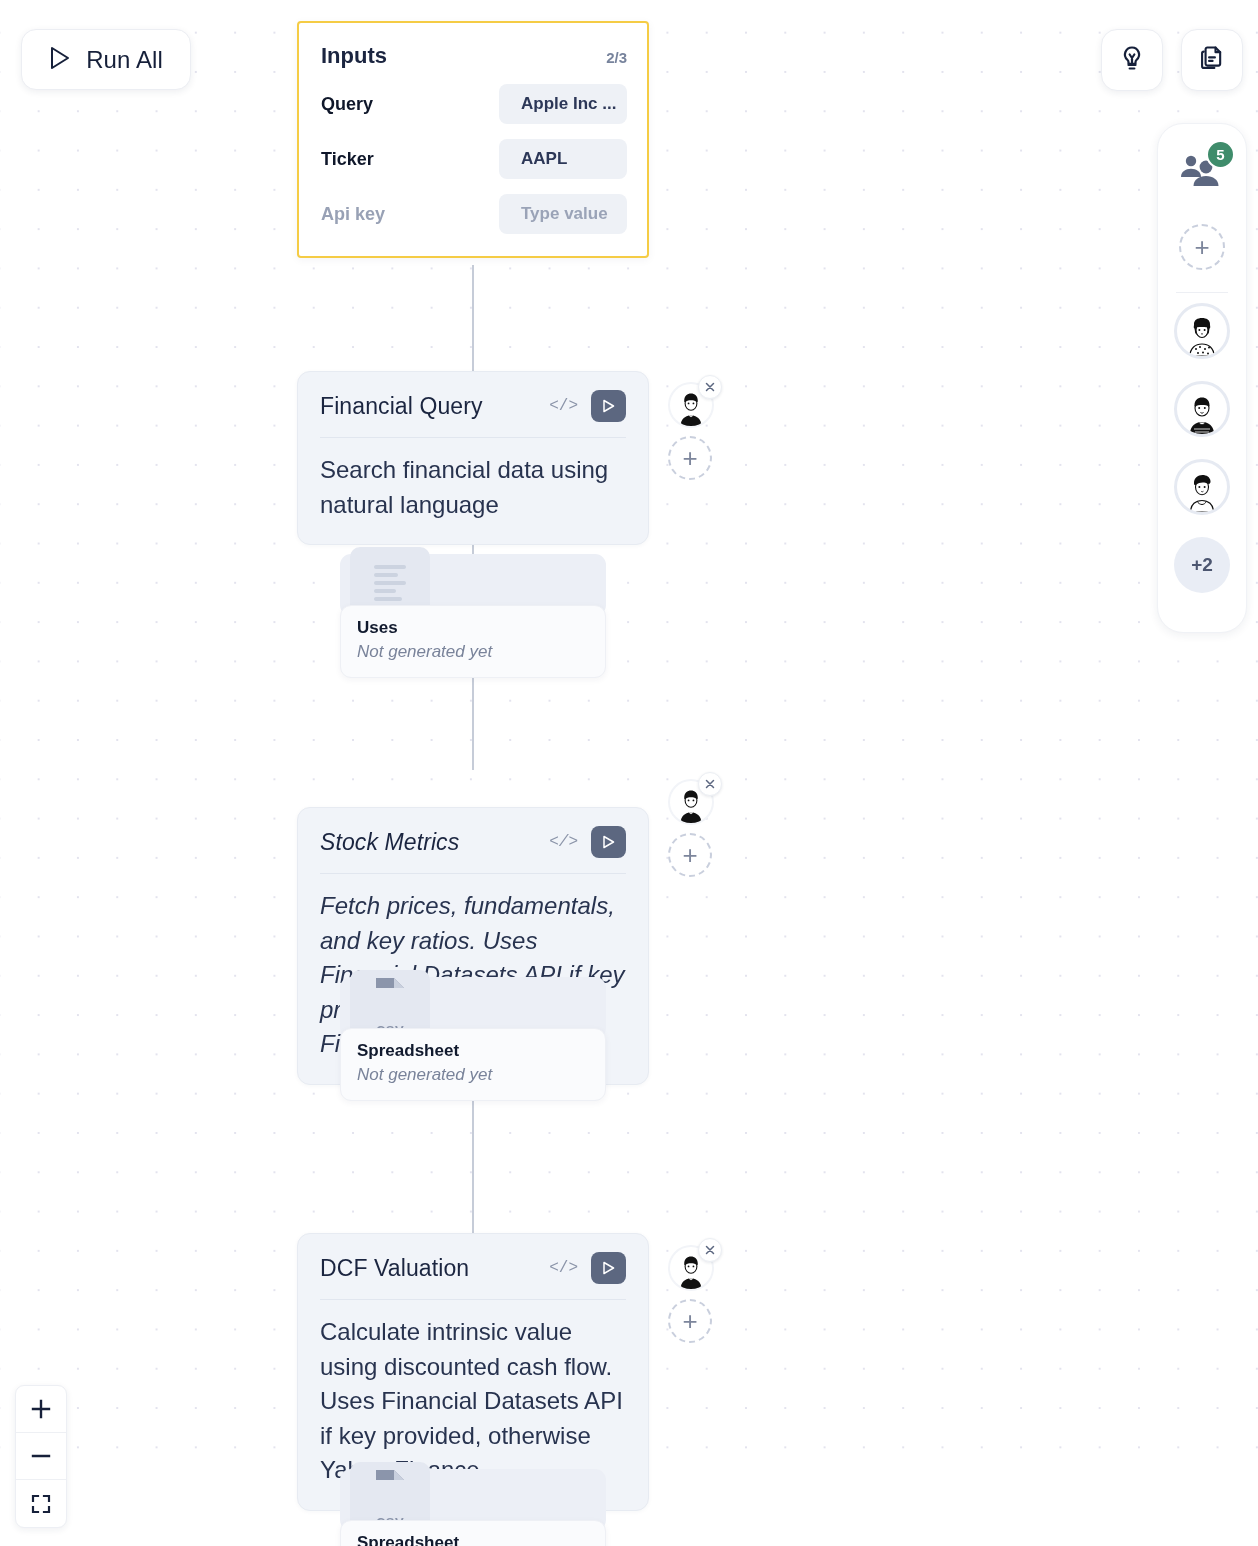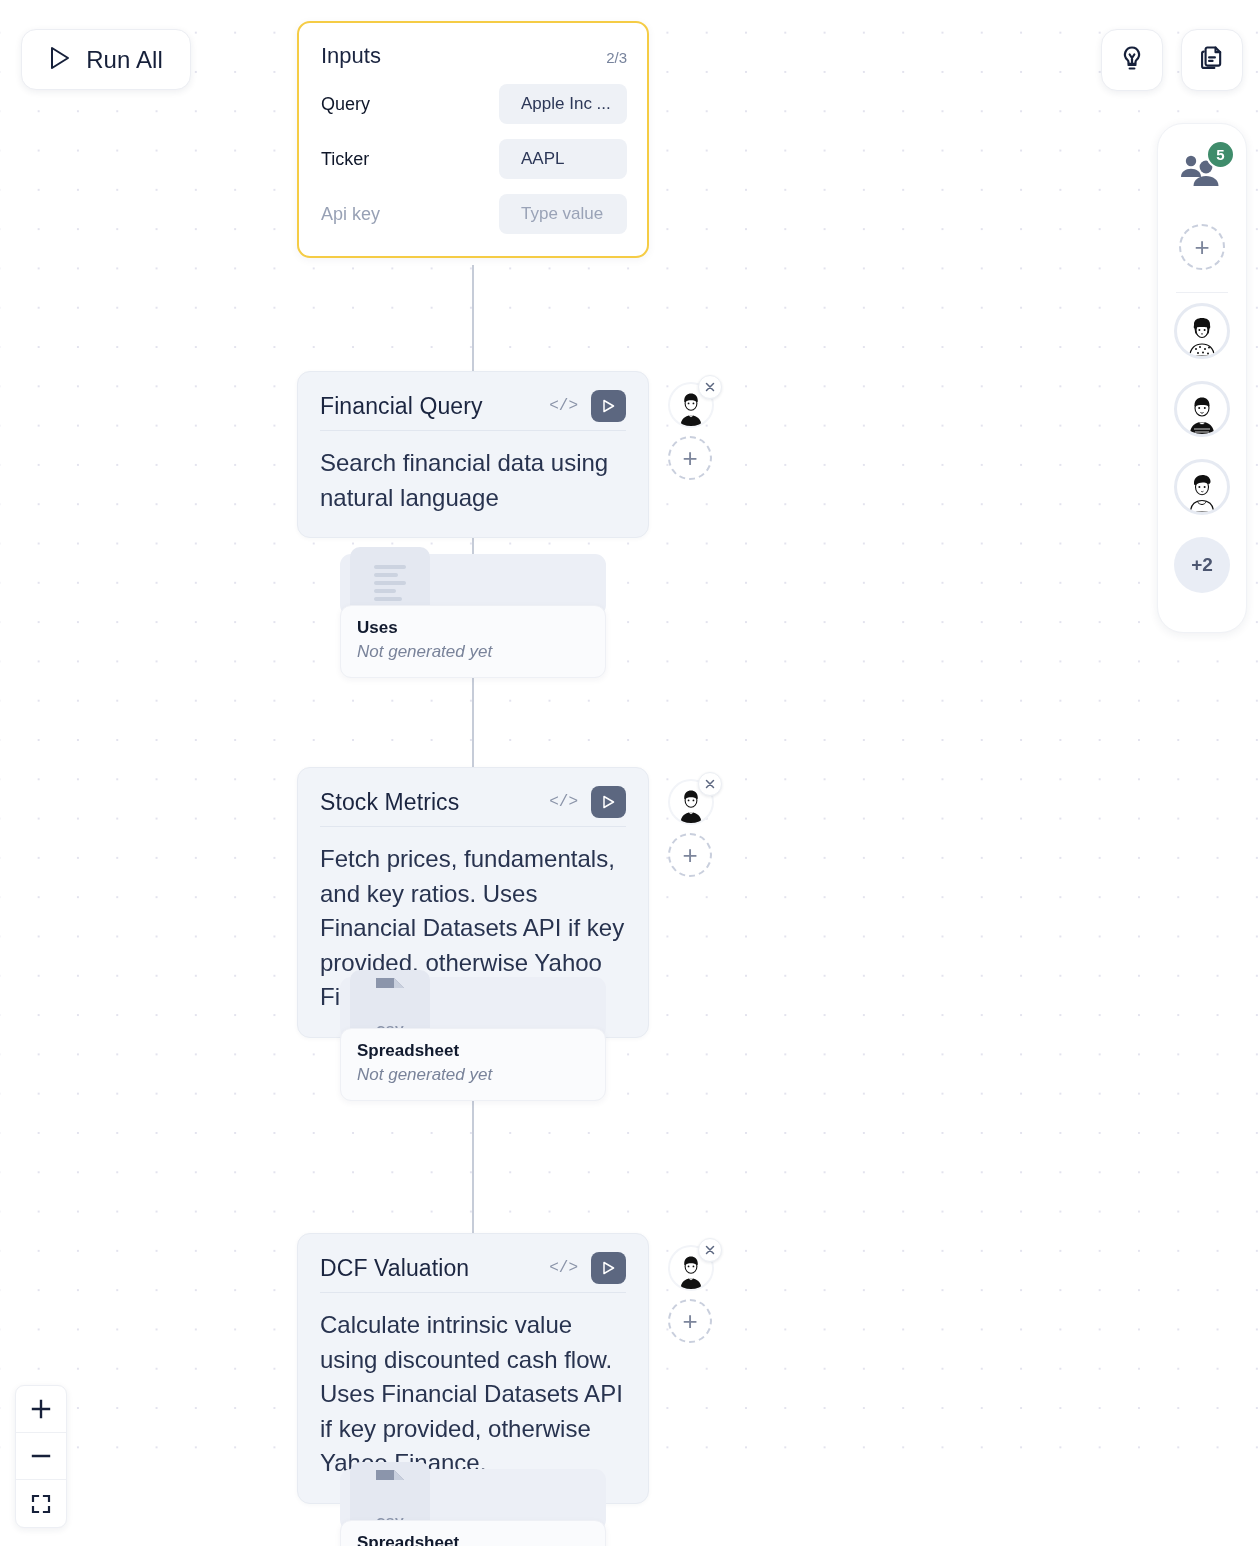--- a/index.html
+++ b/index.html
@@ -99,23 +99,24 @@
 
   
   .connector {
     position: absolute; left: 472px; width: 2px;
     background: #c6ccd8;
   }
 
   
   #inputs-card {
     position: absolute; left: 297px; top: 21px; width: 352px;
-    background: #ffffff; border: 2px solid #f5cc45; border-radius: 13px;
+    background: #ffffff; border: 2px solid #f5cc45; border-radius: 4px;
     padding: 20px 20px 22px 22px;
     box-shadow: 0 2px 8px rgba(30,40,70,.05);
+    font-weight: bold;
   }
   #inputs-card .head { display: flex; align-items: baseline; justify-content: space-between; }
   #inputs-card .title { font-size: 22px; color: #1b2540; }
   #inputs-card .count { font-size: 15px; color: #77839c; margin-left: 27px; }
   .in-row { display: flex; align-items: center; justify-content: space-between; margin-top: 15px; }
   .in-label { font-size: 18px; color: #0f172a; }
   .in-label.muted { color: #98a1b5; }
   .in-field {
     width: 128px; height: 40px; border-radius: 8px;
     background: #eef1f6; color: #2c3757;
@@ -126,21 +127,21 @@
   .in-field.placeholder { color: #9aa3b7; }
 
   
   .node {
     position: absolute; left: 297px; width: 352px;
     background: #f1f4f9; border: 1px solid #e7ebf2; border-radius: 13px;
     padding: 18px 22px 22px 22px;
     box-shadow: 0 1px 4px rgba(30,40,70,.04);
   }
   .node .n-head { display: flex; align-items: center; justify-content: space-between;
-                  padding-bottom: 8px; border-bottom: 1px solid #e1e6ef; }
+                  padding-bottom: 15px; border-bottom: 1px solid #e1e6ef; }
   .node .n-title { font-size: 23px; color: #1b2540; letter-spacing: .1px; }
   .node .n-actions { display: flex; align-items: center; gap: 13px; }
   .code-icon { font-size: 16px; color: #8b94a9; font-family: "Liberation Mono", monospace; cursor: pointer; }
   .play-btn {
     width: 35px; height: 32px; border-radius: 8px; background: #5c6780;
     display: flex; align-items: center; justify-content: center; cursor: pointer;
   }
   .node .n-desc { margin-top: 15px; font-size: 24px; line-height: 1.44; color: #28334f; }
 
   
@@ -359,21 +360,21 @@
           <i style="width:22px"></i>
           <i style="width:28px"></i>
       </div>
     </div>
     <div class="info">
       <div class="a-name">Uses</div>
       <div class="a-status">Not generated yet</div>
     </div>
   </div>
 
-  <div class="node" style="top:767px;">
+  <div class="node" style="top:807px;font-style:italic;">
     <div class="n-head">
       <span class="n-title">Stock Metrics</span>
       <span class="n-actions">
         <span class="code-icon">&lt;/&gt;</span>
         <span class="play-btn">
           <svg width="15" height="16" viewBox="0 0 15 16">
               <path d="M3 2.5 L12.5 8 L3 13.5 Z" fill="none" stroke="#fff" stroke-width="1.5" stroke-linejoin="round"></path>
             </svg>
         </span>
       </span>

